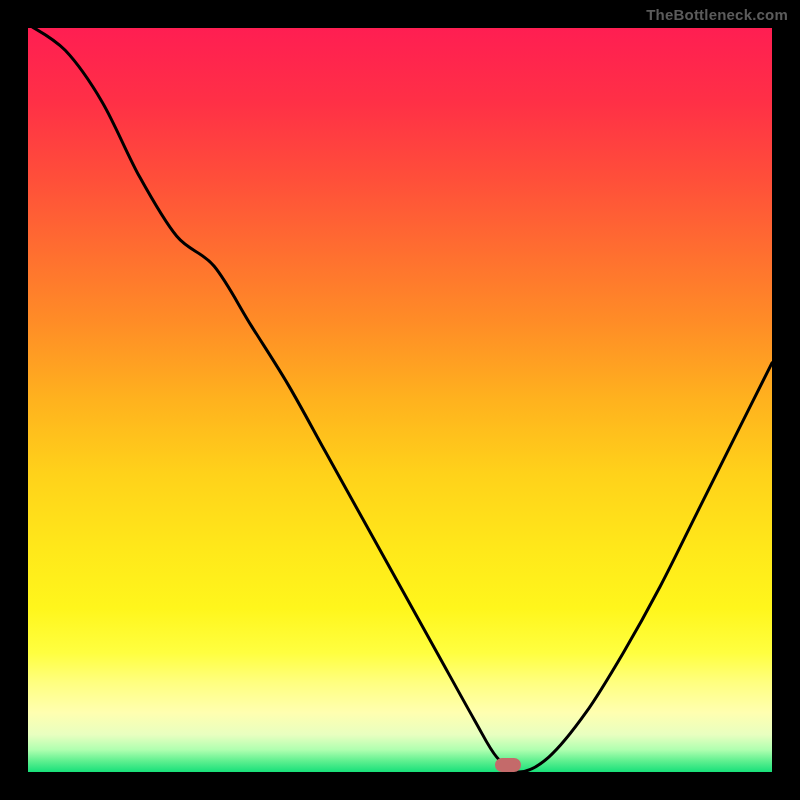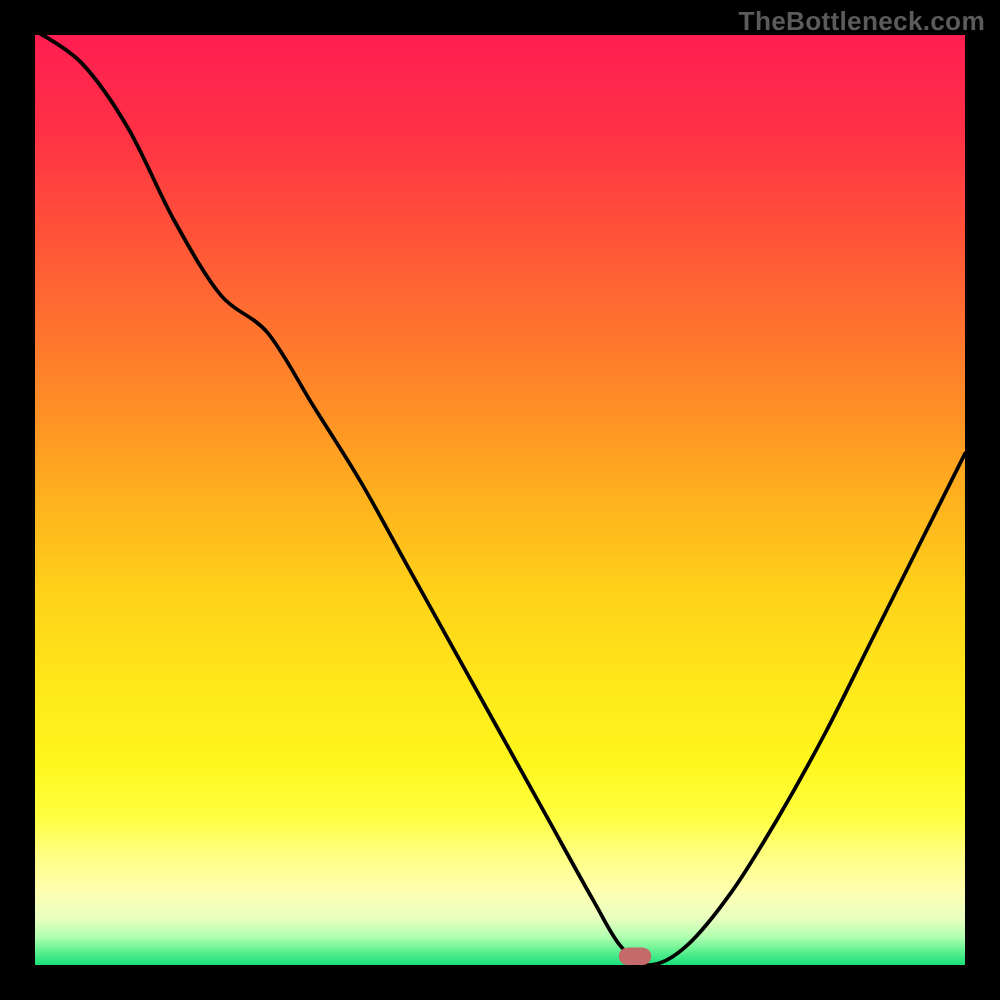--- a/index.html
+++ b/index.html
@@ -38,21 +38,21 @@
     width: 26px;
     height: 14px;
     border-radius: 7px;
     transform: translate(-50%, -50%);
   }
   .watermark {
     position: absolute;
     top: 6px;
     right: 12px;
     font-family: Arial, Helvetica, sans-serif;
-    font-size: 21px;
+    font-size: 15px;
     font-weight: 600;
     color: #5b5b5b;
     letter-spacing: 0.2px;
     pointer-events: none;
   }
 </style>
 </head>
 <body>
 
 <div class="frame">

